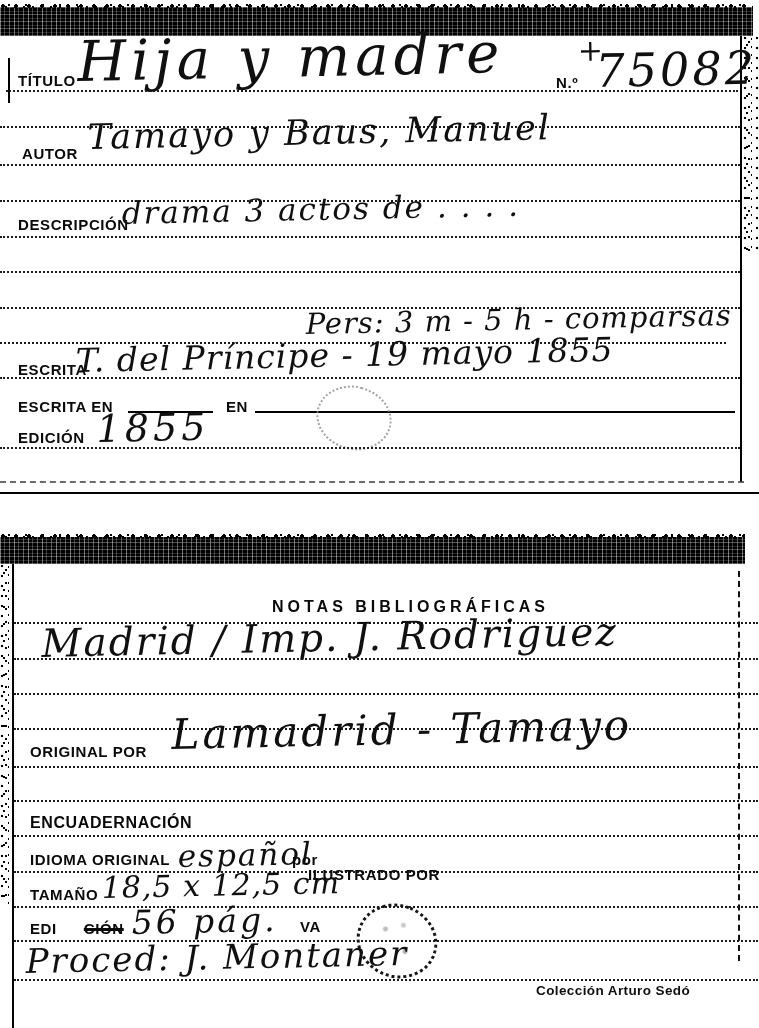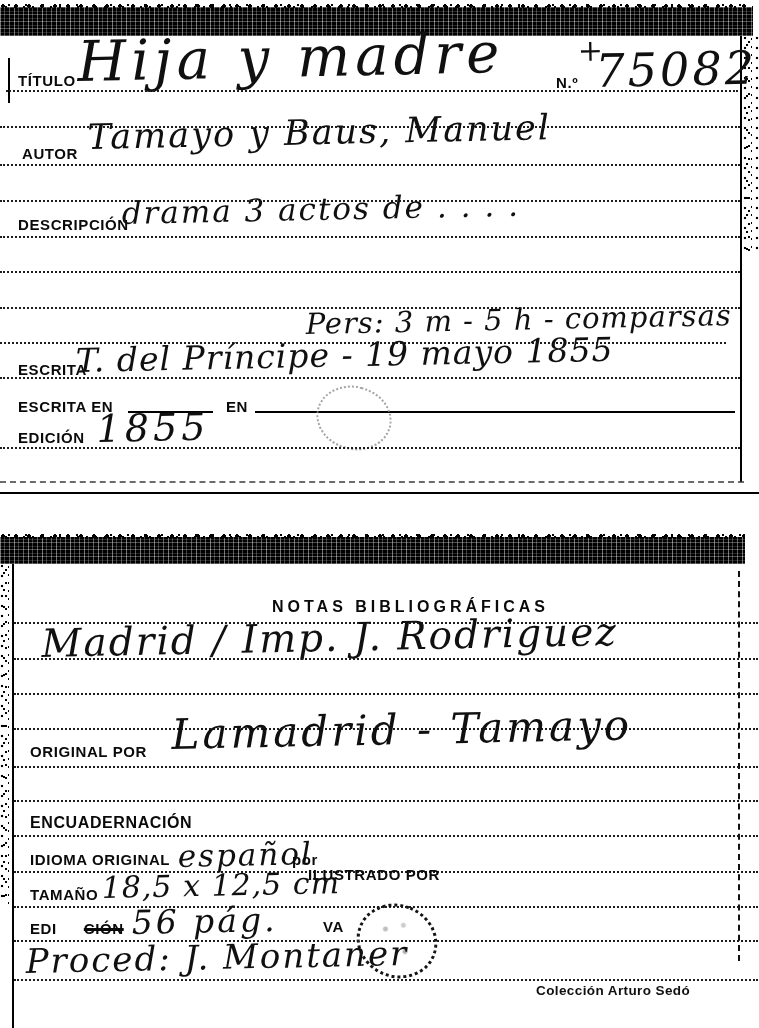--- a/index.html
+++ b/index.html
@@ -149,21 +149,21 @@
 
     <div class="abs lbl" style="left:30px;top:390px;">TAMAÑO</div>
     <div class="abs hw" style="left:102px;top:377px;font-size:30px;letter-spacing:1px;">18,5 x 12,5 cm</div>
     <div class="abs lbl" style="left:308px;top:370px;">ILUSTRADO POR</div>
     <div class="abs dotline" style="left:14px;top:410px;width:744px;"></div>
 
     <div class="abs lbl" style="left:30px;top:424px;">
       <span>EDI</span><span class="strike">CIÓN</span>
     </div>
     <div class="abs hw" style="left:132px;top:410px;font-size:33px;letter-spacing:3px;">56 pág.</div>
-    <div class="abs lbl" style="left:300px;top:422px;margin-left:23px;">VA</div>
+    <div class="abs lbl" style="left:300px;top:422px;">VA</div>
     <div class="abs stamp-dark" style="left:356px;top:408px;width:76px;height:68px;"></div>
     <div class="abs dotline" style="left:14px;top:444px;width:744px;"></div>
 
     <div class="abs hw" style="left:26px;top:448px;font-size:34px;letter-spacing:2px;">Proced: J. Montaner</div>
     <div class="abs dotline" style="left:14px;top:483px;width:744px;"></div>
 
     <div class="abs credit" style="left:536px;top:487px;">Colección Arturo Sedó</div>
   </div>
 
 </div>

